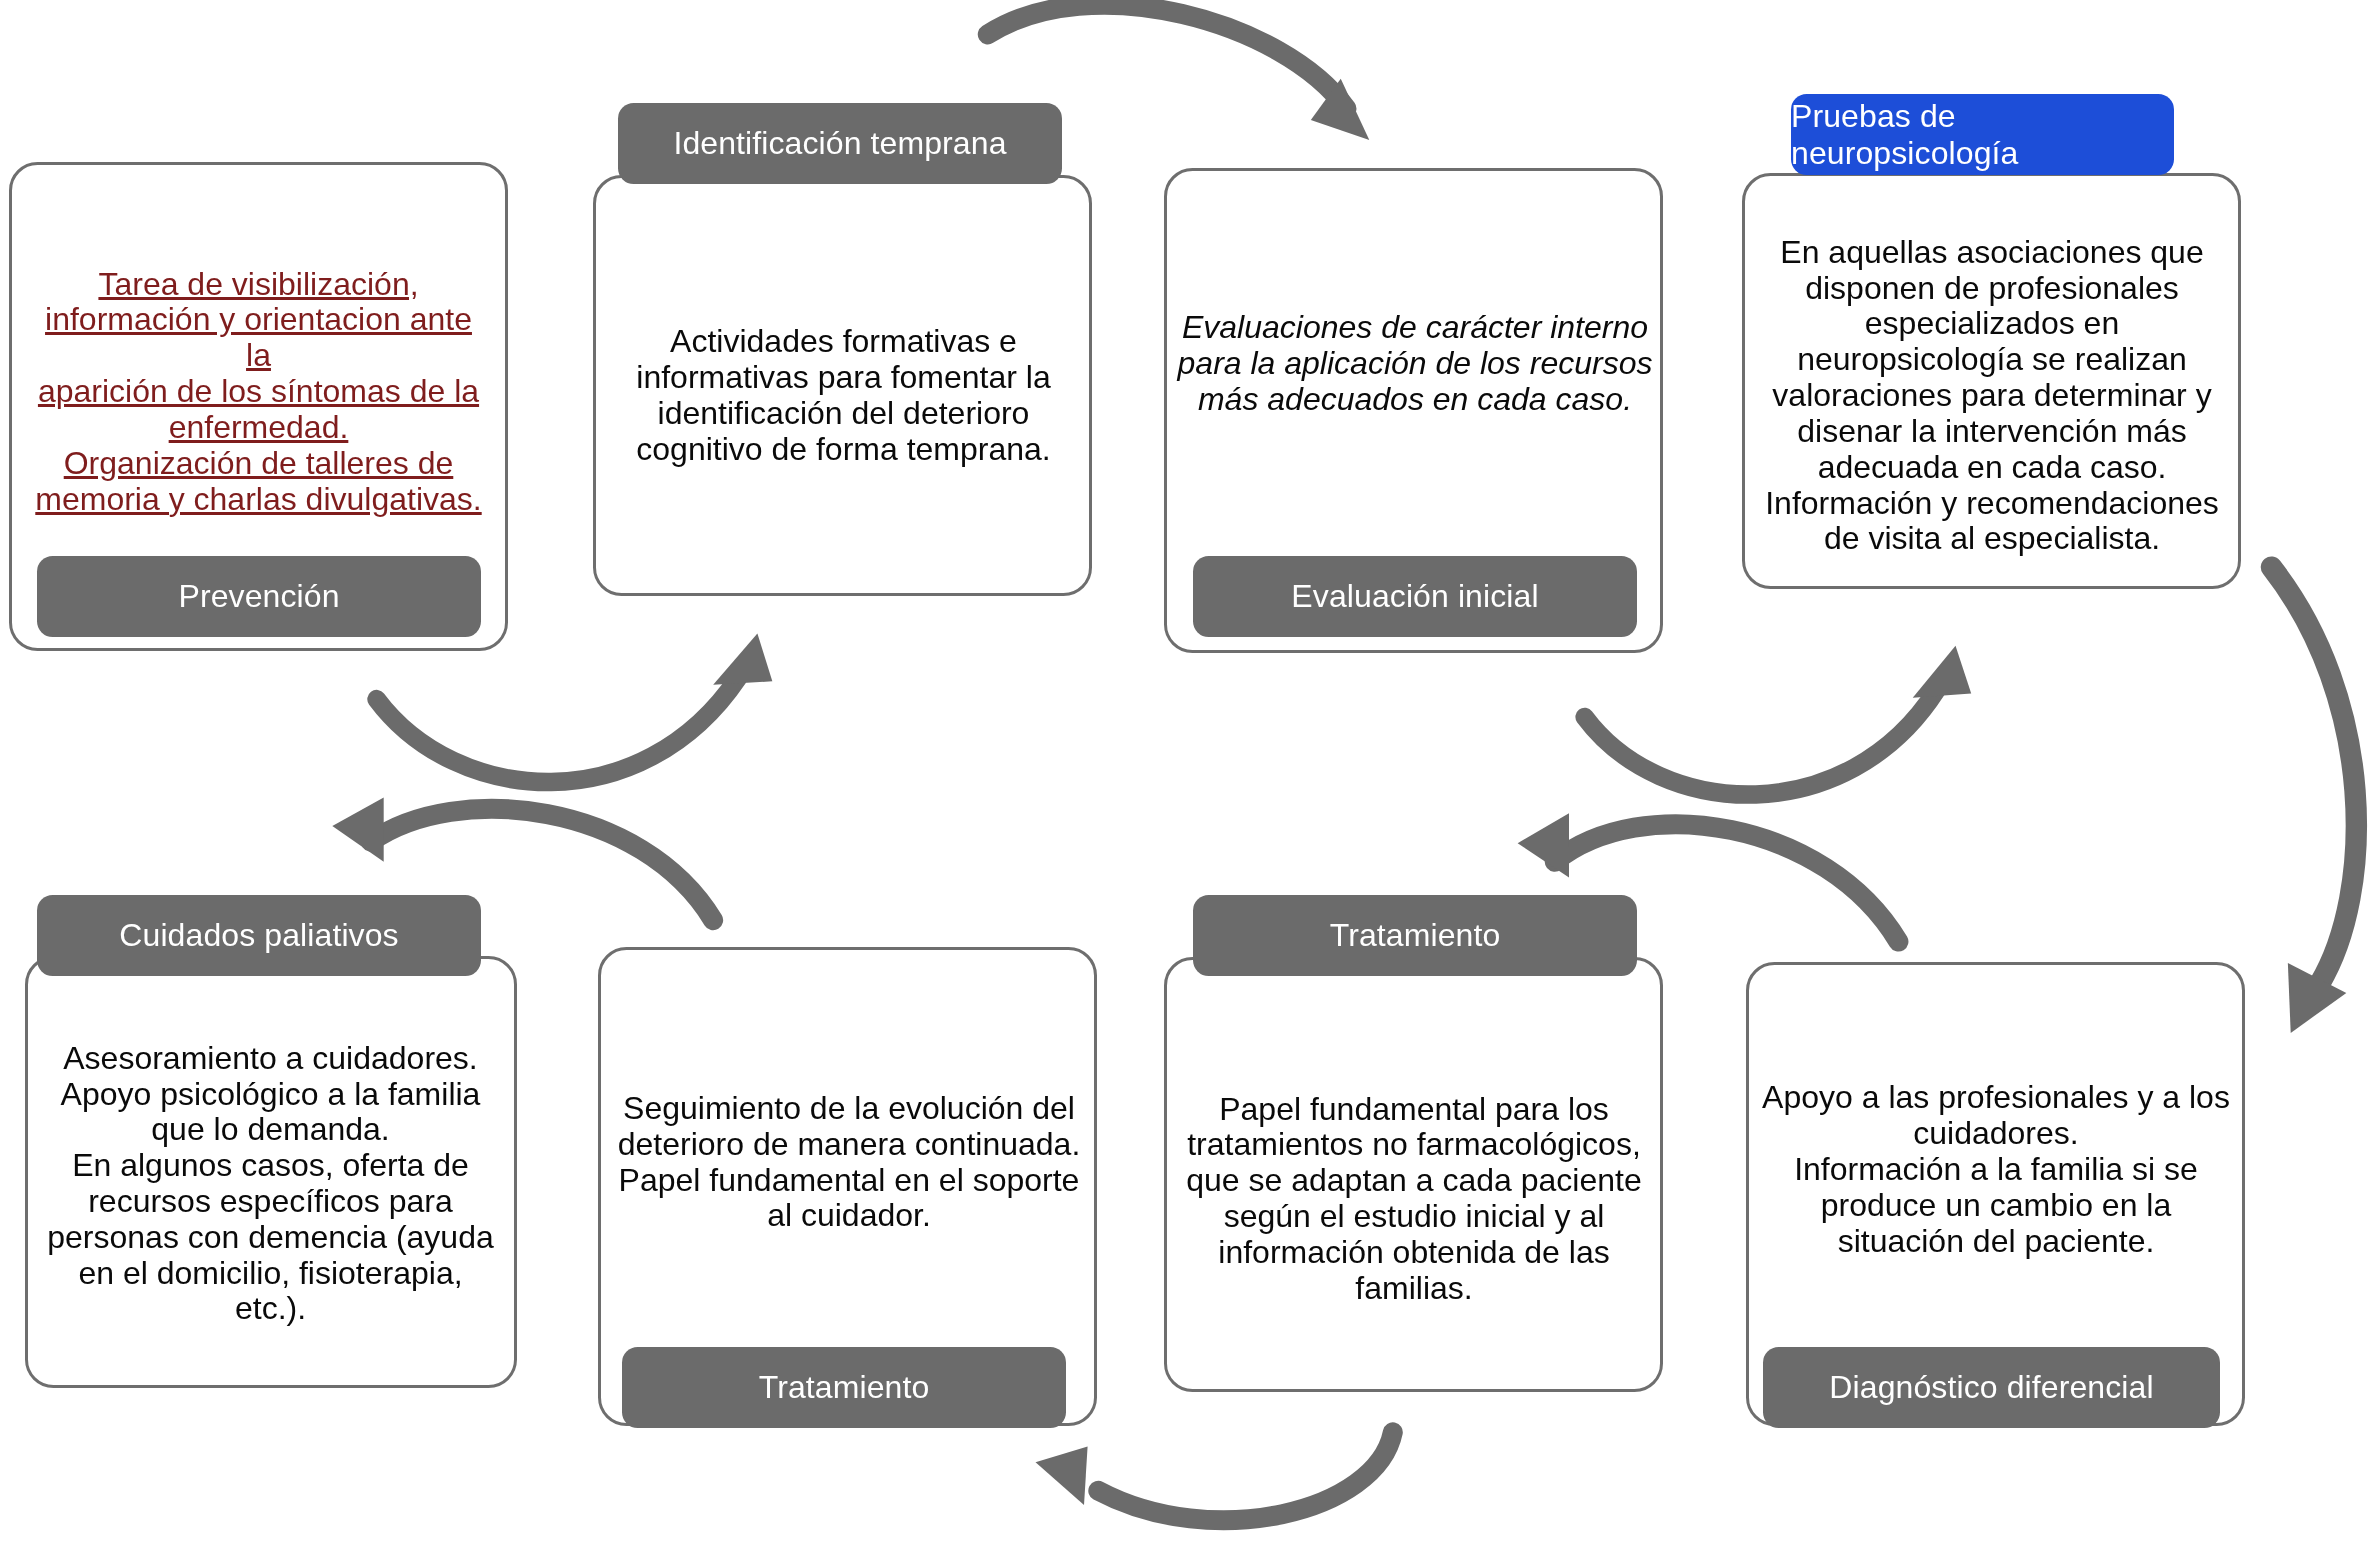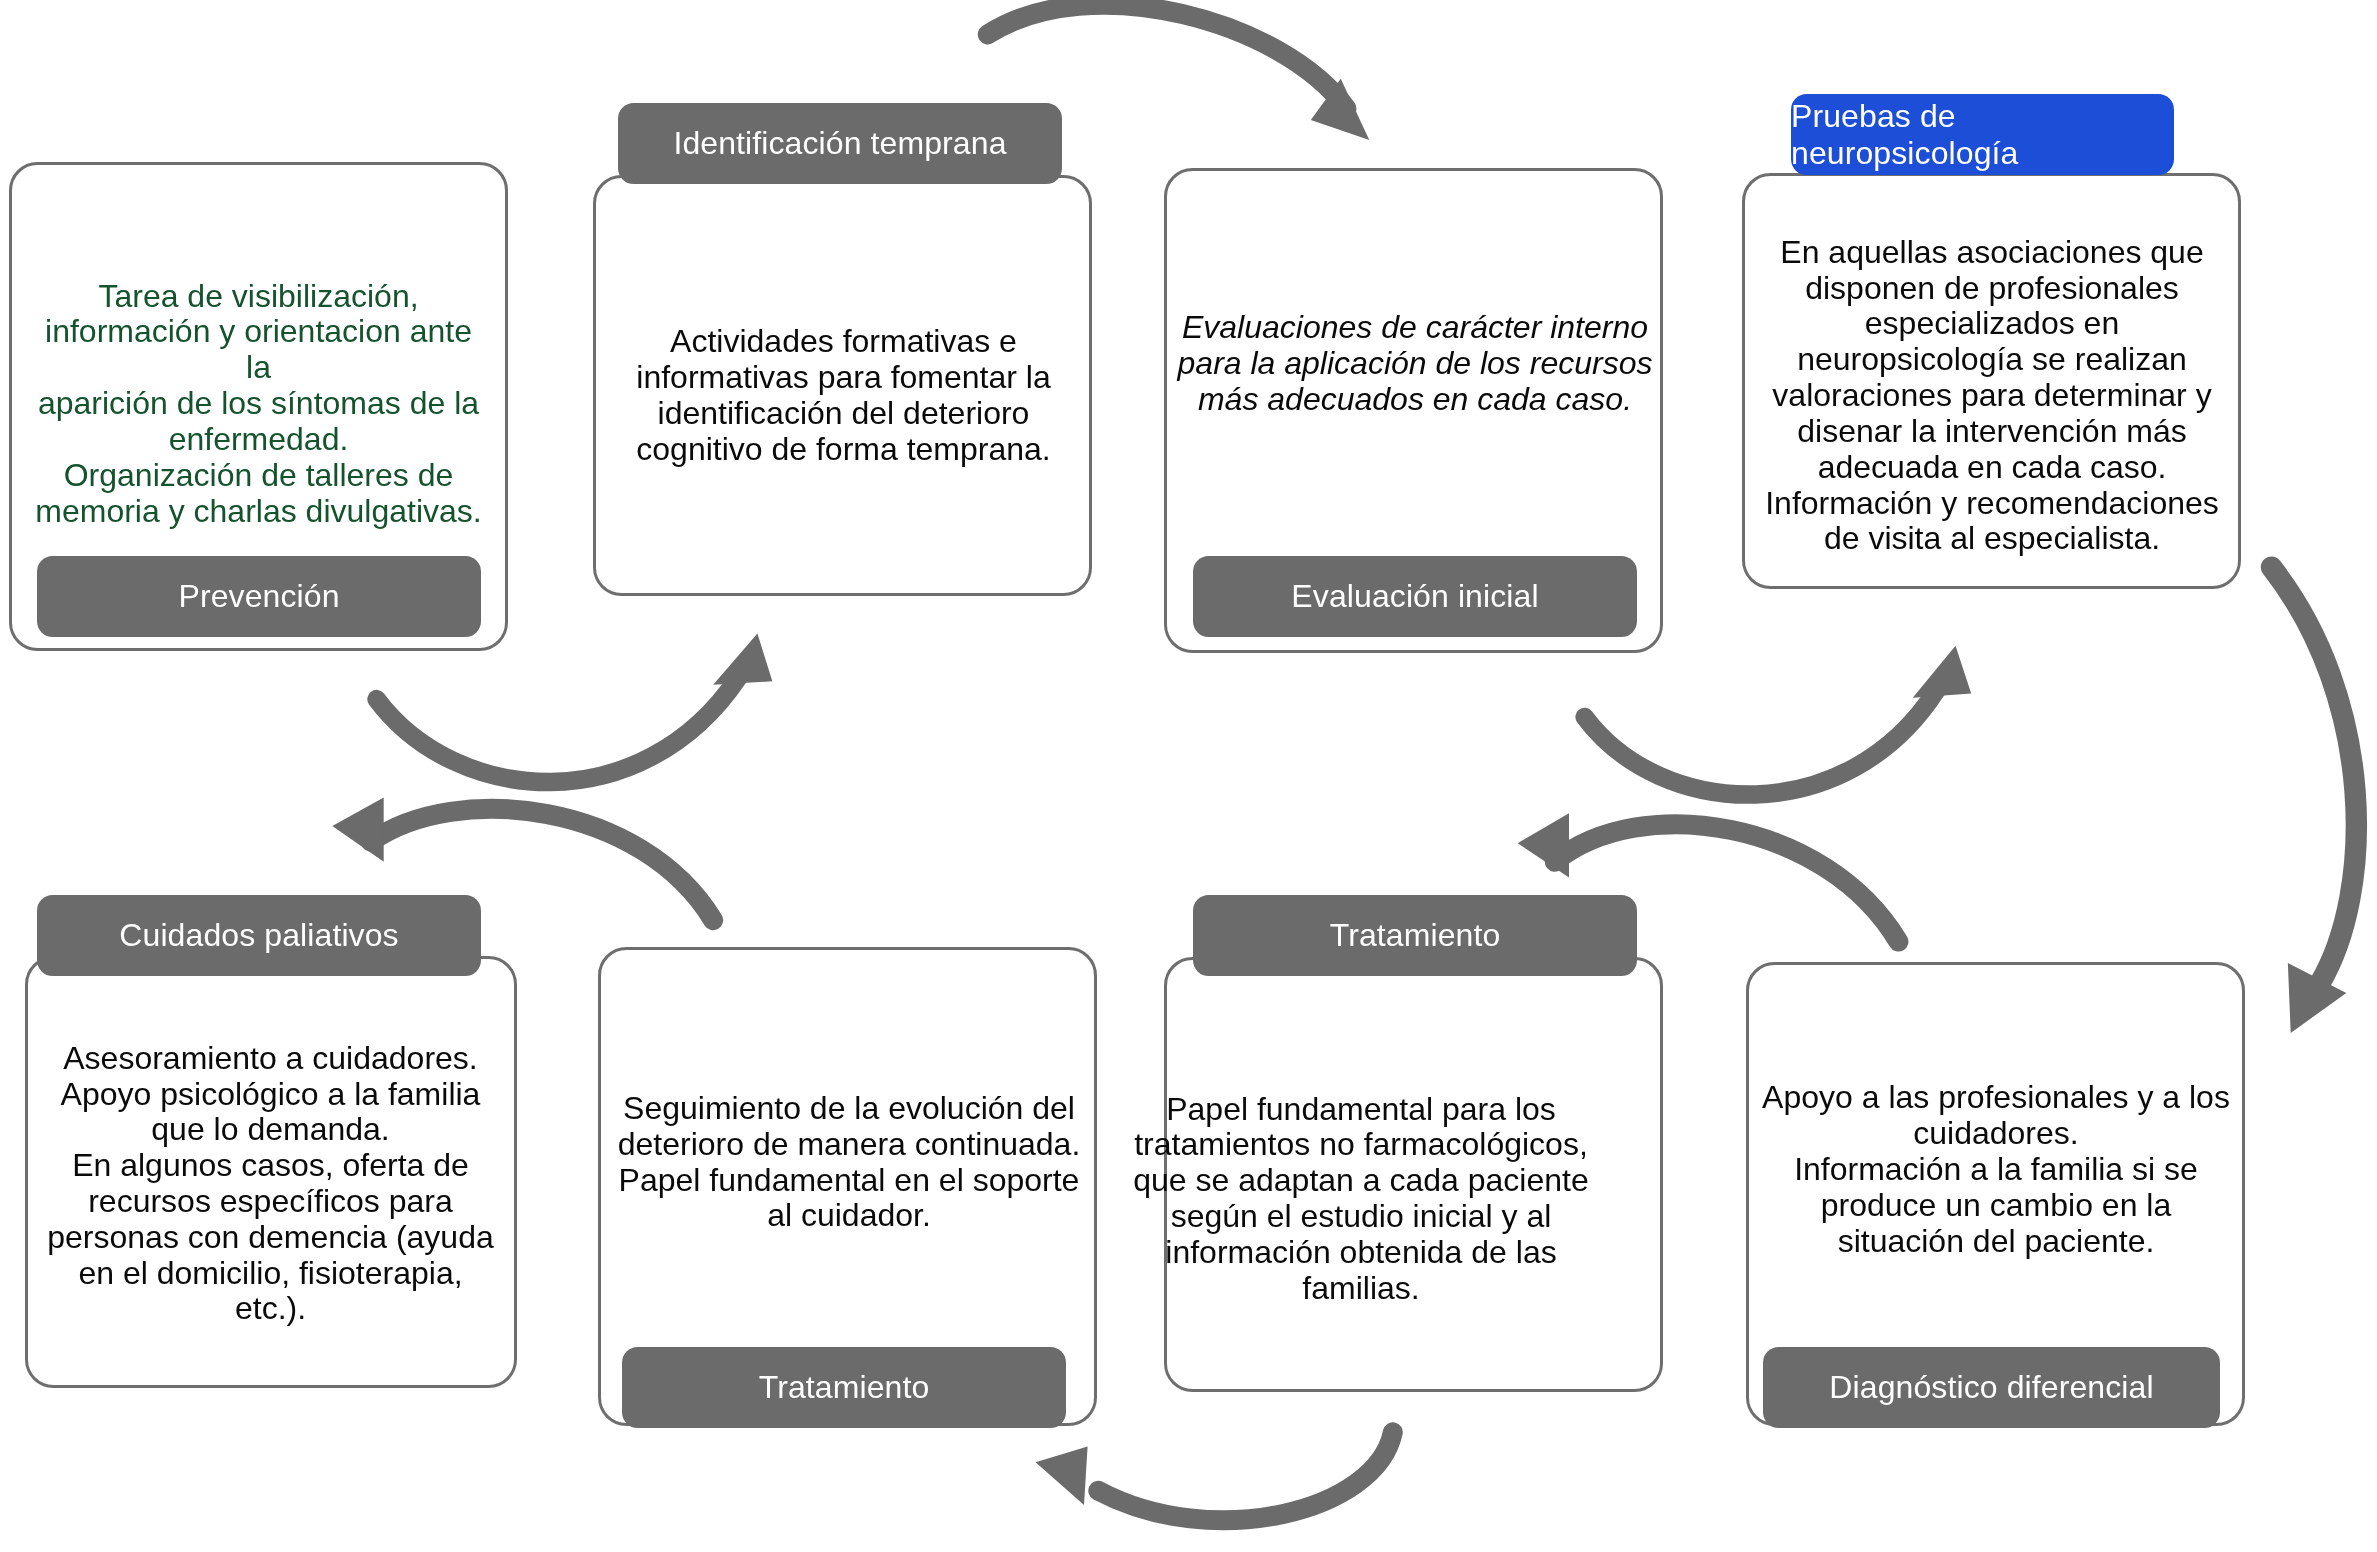--- a/index.html
+++ b/index.html
@@ -50,21 +50,21 @@
     </g>
 
     <g>
       <path d="M 1000 1290 C 900 1125, 640 1095, 520 1180" fill="none" stroke="#6b6b6b" stroke-width="28" stroke-linecap="round"></path>
       <path d="M 466 1158 L 538 1118 L 538 1208 Z" fill="#6b6b6b"></path>
     </g>
 
   </svg>
 
   <div class="card" style="left: 8.6px; top: 162px; width: 499px; height: 489px; border-color: rgb(110, 110, 110); background: rgb(255, 255, 255);"></div>
-  <div class="body-text" style="left: 28.5px; top: 290px; width: 460px; height: 228px; color: #14532d;">Tarea de visibilización,
+  <div class="body-text" style="left: 28.5px; top: 278px; width: 460px; height: 228px; color: #7f1d1d; text-decoration: underline;">Tarea de visibilización,
 información y orientacion ante la
 aparición de los síntomas de la
 enfermedad.
 Organización de talleres de
 memoria y charlas divulgativas.</div>
   <div class="label" style="left: 37px; top: 556px; width: 444px; height: 81px; background: rgb(107, 107, 107); color: rgb(255, 255, 255);">Prevención</div>
 
   <div class="card" style="left: 593px; top: 175px; width: 499px; height: 421px; border-color: rgb(110, 110, 110); background: rgb(255, 255, 255);"></div>
   <div class="label" style="left: 618px; top: 103px; width: 444px; height: 81px; background: rgb(107, 107, 107); color: rgb(255, 255, 255);">Identificación temprana</div>
   <div class="body-text" style="left: 611px; top: 314px; width: 465px; height: 164px; color: rgb(10, 10, 10);">Actividades formativas e
@@ -103,21 +103,21 @@
 
   <div class="card" style="left: 598px; top: 947px; width: 499px; height: 479px; border-color: rgb(110, 110, 110); background: rgb(255, 255, 255);"></div>
   <div class="body-text" style="left: 603px; top: 1077px; width: 492px; height: 171px; color: rgb(10, 10, 10);">Seguimiento de la evolución del
 deterioro de manera continuada.
 Papel fundamental en el soporte
 al cuidador.</div>
   <div class="label" style="left: 622px; top: 1347px; width: 444px; height: 81px; background: rgb(107, 107, 107); color: rgb(255, 255, 255);">Tratamiento</div>
 
   <div class="card" style="left: 1164px; top: 957px; width: 499px; height: 435px; border-color: rgb(110, 110, 110); background: rgb(255, 255, 255);"></div>
   <div class="label" style="left: 1193px; top: 895px; width: 444px; height: 81px; background: rgb(107, 107, 107); color: rgb(255, 255, 255);">Tratamiento</div>
-  <div class="body-text" style="left: 1117px; top: 1074px; width: 488px; height: 250px; color: rgb(10, 10, 10);">Papel fundamental para los
+  <div class="body-text" style="left: 1170px; top: 1074px; width: 488px; height: 250px; color: rgb(10, 10, 10);">Papel fundamental para los
 tratamientos no farmacológicos,
 que se adaptan a cada paciente
 según el estudio inicial y al
 información obtenida de las
 familias.</div>
 
   <div class="card" style="left: 1746px; top: 962px; width: 499px; height: 464px; border-color: rgb(110, 110, 110); background: rgb(255, 255, 255);"></div>
   <div class="body-text" style="left: 1752px; top: 1063px; width: 488px; height: 214px; color: rgb(10, 10, 10);">Apoyo a las profesionales y a los
 cuidadores.
 Información a la familia si se

